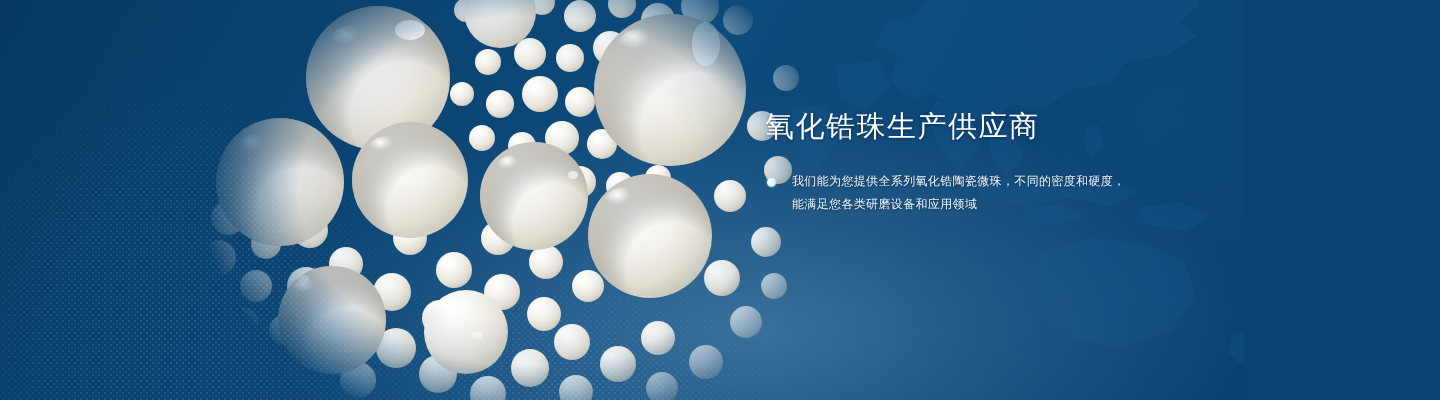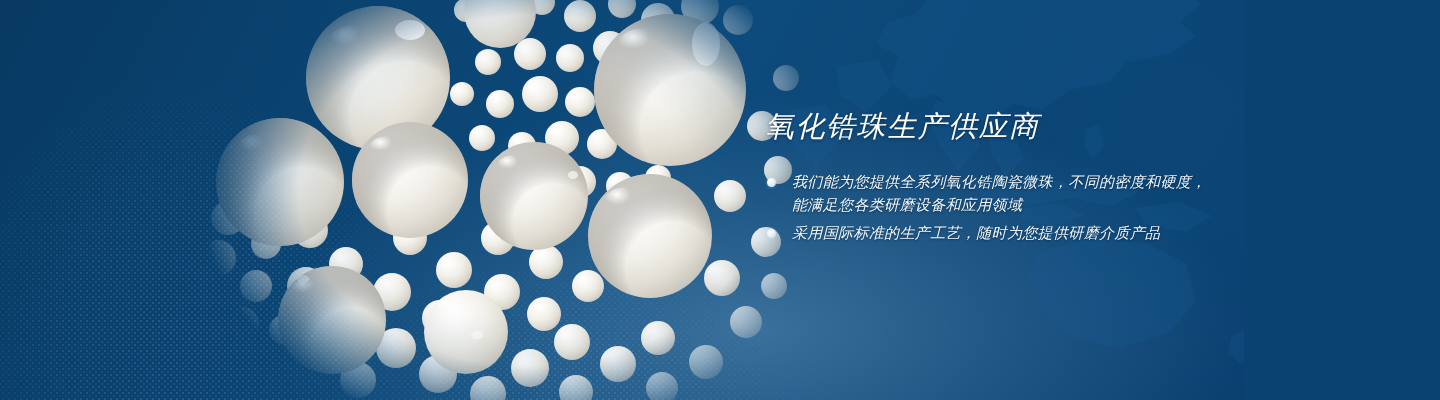--- a/index.html
+++ b/index.html
@@ -10,21 +10,20 @@
   }
 
   .banner {
     position:relative;
     width:1244px; height:400px;
     overflow:hidden;
     background:
       radial-gradient(ellipse 620px 300px at 760px 330px, rgba(86,137,178,0.62) 0%, rgba(70,120,163,0.30) 45%, rgba(10,67,113,0) 78%),
       radial-gradient(ellipse 520px 420px at 1180px 120px, rgba(12,74,124,0.55) 0%, rgba(10,67,113,0) 72%),
       linear-gradient(118deg, #083a63 0%, #0a4371 26%, #0d4b7c 52%, #0b4473 74%, #0a4070 100%);
-    font-style: italic;
   }
 
   
   .halftone {
     position:absolute; inset:0;
     background-image:
       radial-gradient(circle, rgba(150,190,225,0.20) 1.1px, rgba(0,0,0,0) 1.4px),
       radial-gradient(circle, rgba(150,190,225,0.14) 1.0px, rgba(0,0,0,0) 1.3px);
     background-size:6px 6px, 6px 6px;
     background-position:0 0, 3px 3px;
@@ -77,21 +76,21 @@
   }
   .bullet-list {
     margin-top:26px;
     list-style:none;
   }
   .bullet-item {
     position:relative;
     padding-left:27px;
     margin-bottom:5px;
     color:#f2f7fc;
-    font-size:15px;
+    font-size:12px;
     line-height:23px;
     letter-spacing:0.35px;
     text-shadow:0 1px 2px rgba(0,18,40,0.5);
   }
   .bullet-dot {
     position:absolute;
     left:2px; top:8px;
     width:9px; height:9px;
     border-radius:50%;
     background:radial-gradient(circle at 35% 32%, #ffffff 0%, #e7f1fa 45%, #bcd7ec 100%);
@@ -314,21 +313,17 @@
 
     <ul class="bullet-list">
 
       <li class="bullet-item">
         <span class="bullet-dot"></span>
         <span class="bullet-text">我们能为您提供全系列氧化锆陶瓷微珠，不同的密度和硬度，</span>
         <span class="bullet-line2">能满足您各类研磨设备和应用领域</span>
       </li>
 
 
-      <li class="bullet-item">
-        <span class="bullet-dot"></span>
-        <span class="bullet-text">采用国际标准的生产工艺，随时为您提供研磨介质产品</span>
-      </li>
 
     </ul>
   </div>
 
 </div>
 
 </body></html>

